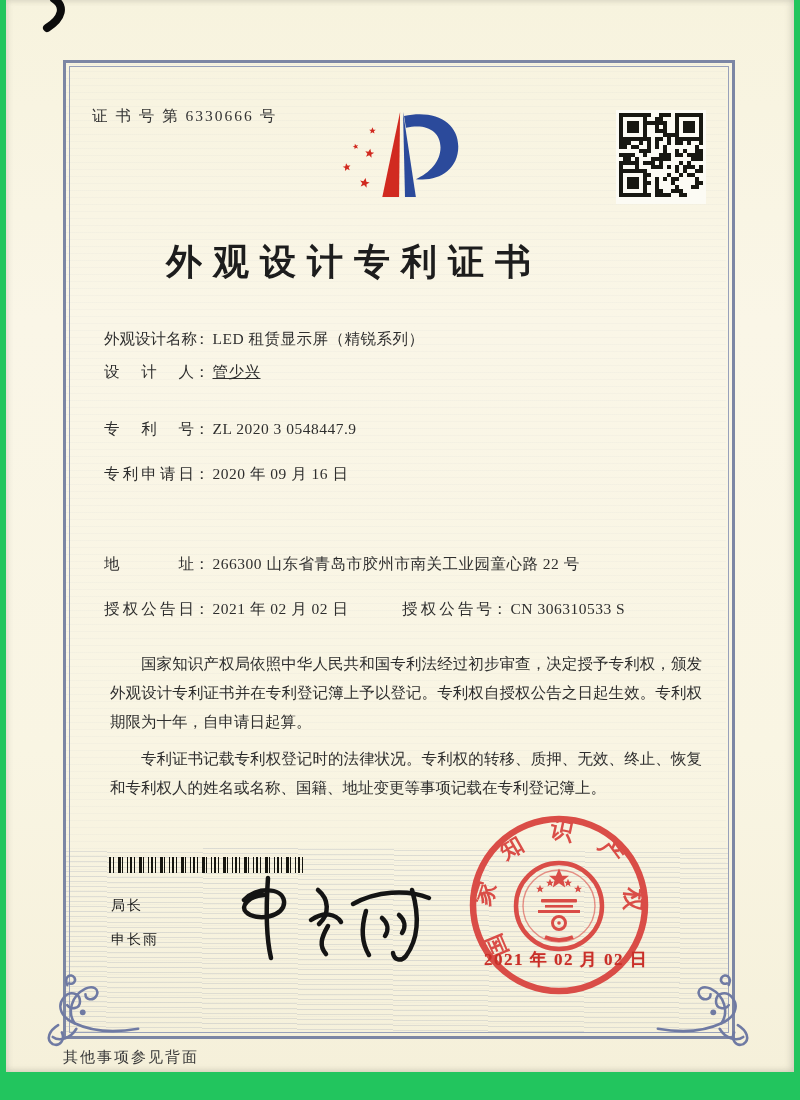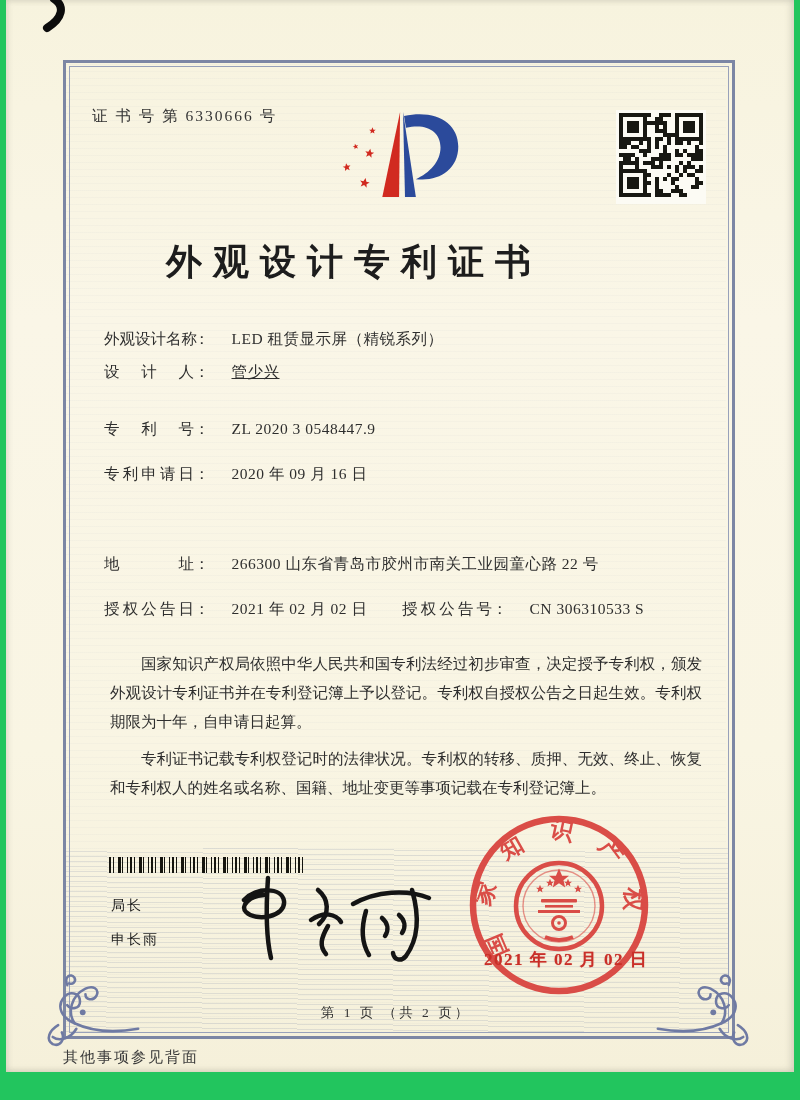--- a/index.html
+++ b/index.html
@@ -34,21 +34,21 @@
   }
   .abs{position:absolute;}
   #cert-no{left:86px; top:106px; font-size:15.5px; letter-spacing:2px; color:#333;}
   #title{
     left:57px; top:238px; width:582px; text-align:center;
     font-size:36px; font-weight:700; letter-spacing:11px; color:#1d1d1d;
   }
   .field-row{left:98px; height:22px; font-size:15.5px; color:#2e2e2e; white-space:nowrap;}
   .f-label{display:inline-block; width:90px; text-align:justify; text-align-last:justify; vertical-align:bottom;}
   .f-colon{display:inline-block;}
-  .f-value{margin-left:22px; letter-spacing:.5px;}
+  .f-value{margin-left:3px; letter-spacing:.5px;}
   #row-1{top:329px;} #row-2{top:362px;text-decoration:underline;} #row-3{top:419px;}
   #row-4{top:464px;} #row-5{top:509px;} #row-6{top:554px;} #row-7{top:599px;}
   .announce-group{position:absolute; left:298px; top:0; white-space:nowrap;}
   #paragraphs{
     left:96px; top:641px; width:608px; font-size:15.5px; line-height:29px;
     text-align:justify; color:#2e2e2e;
   }
   #paragraphs p{margin:8px; text-indent:2em;}
   #barcode{
     left:103px; top:857px; width:198px; height:16px;
@@ -437,18 +437,17 @@
       <g fill="none" stroke="#6f7aa3" stroke-width="2.8" stroke-linecap="round">
         <path d="M108,62 C80,67 55,64 38,56 C24,50 18,38 26,28 C32,20 44,22 44,32 C44,40 34,42 30,36"></path>
         <path d="M38,56 C30,44 34,26 50,18 C58,14 66,18 62,26 C58,32 50,30 50,24"></path>
         <path d="M40,62 C34,72 22,77 14,71"></path>
         <path d="M30,14 C26,5 34,0 38,6 C40,10 36,14 32,12"></path>
         <path d="M20,58 C10,64 6,74 14,79 C22,82 28,74 24,66"></path>
       </g>
       <circle cx="47" cy="44" r="3.2" fill="#6f7aa3"></circle>
     </svg>
 
-    <div id="page-info" class="abs">第 1 页 （共 2 页）</div>
 
     <div id="back-note" class="abs">其他事项参见背面</div>
 
   </div>
 </div>
 
 </body></html>

